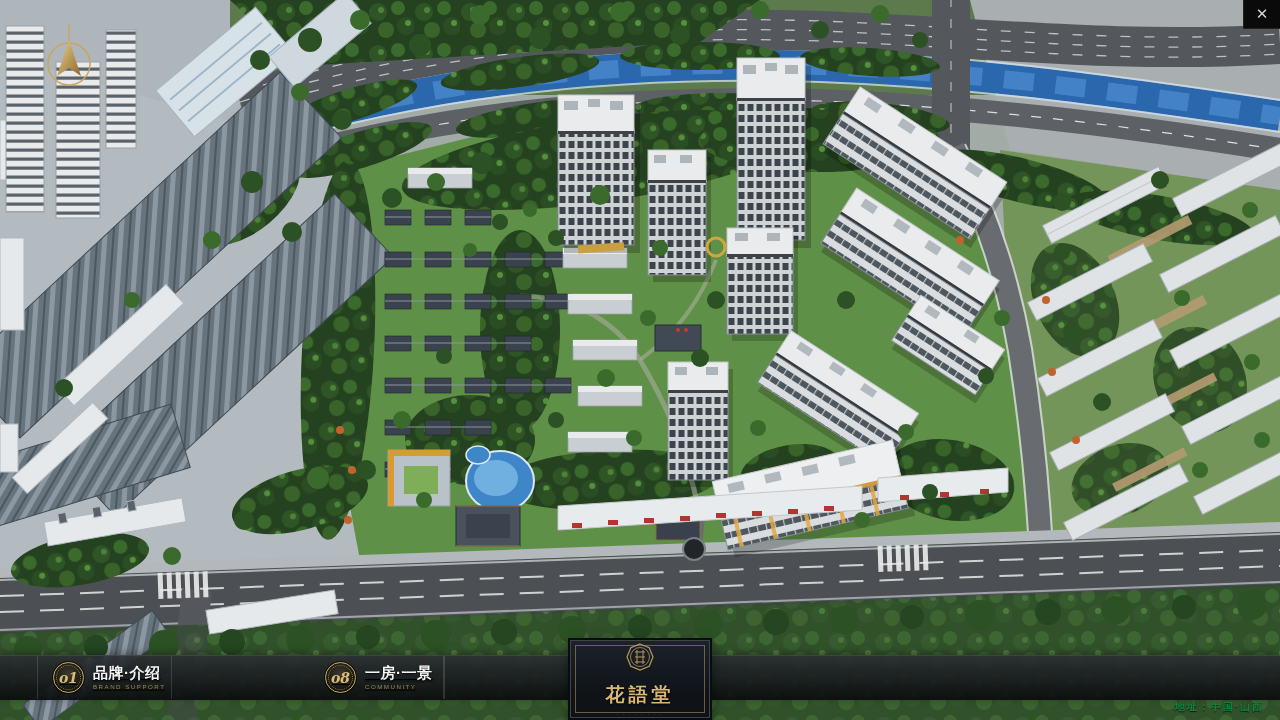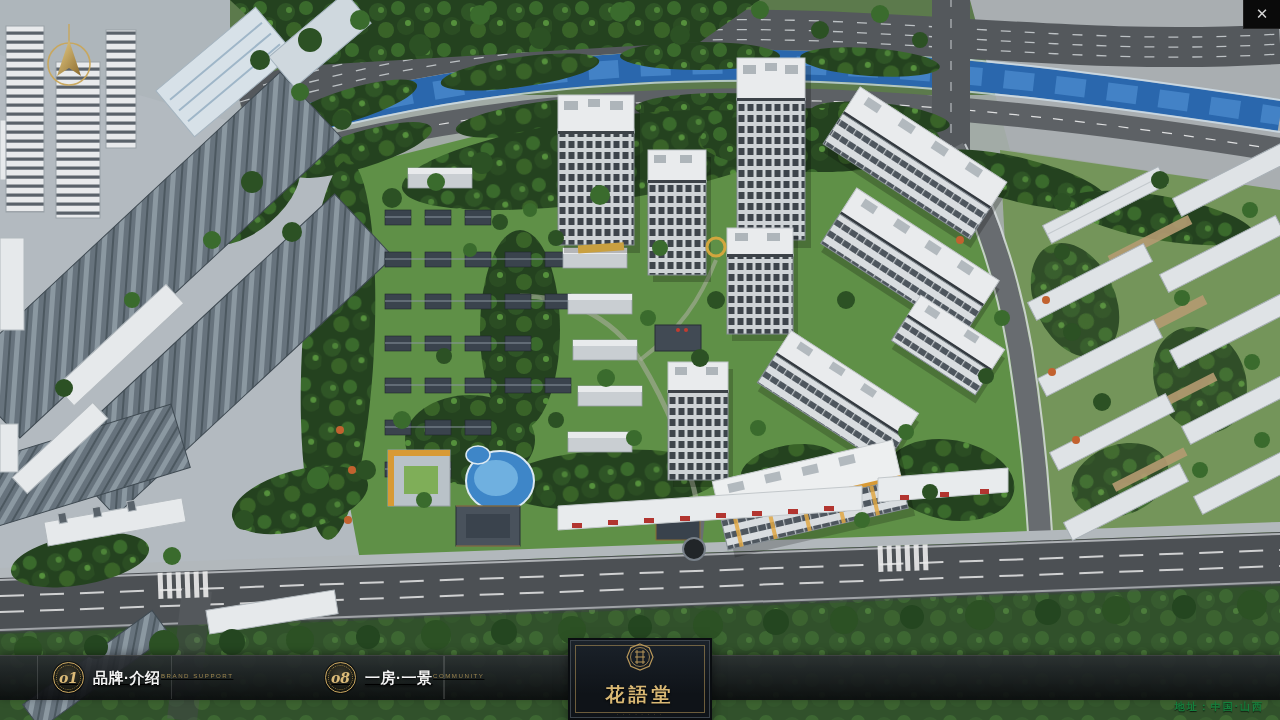--- a/index.html
+++ b/index.html
@@ -25,21 +25,21 @@
   .nav-item{width:134px;flex:none;display:flex;align-items:center;gap:9px;padding-left:15px;
     border-right:1px solid rgba(255,255,255,.13);box-sizing:border-box;cursor:pointer;text-decoration:underline;}
   .center-slot{width:138px;flex:none;}
   .badge{width:29px;height:29px;border-radius:50%;flex:none;position:relative;
     border:1px solid #c9a55e;display:flex;align-items:center;justify-content:center;
     background:radial-gradient(circle at 50% 38%,#3c3a2e,#131510 72%);
     box-shadow:0 0 0 1px rgba(0,0,0,.55);}
   .badge::before{content:"";position:absolute;inset:2px;border-radius:50%;border:1px dotted #977d3f;}
   .badge b{font-family:"DejaVu Serif",serif;font-style:italic;font-weight:bold;
     color:#dcbb78;font-size:14px;line-height:1;}
-  .labels{display:flex;flex-direction:row;line-height:1.05;min-width:0;}
+  .labels{display:flex;flex-direction:column;line-height:1.05;min-width:0;}
   .cn{color:#f4f4f4;font-size:15px;font-weight:bold;letter-spacing:.5px;white-space:nowrap;
     text-shadow:0 1px 2px rgba(0,0,0,.9);}
   .en{color:#9d8650;font-size:7px;letter-spacing:1.7px;margin-top:2px;white-space:nowrap;
     transform:scale(.88);transform-origin:left center;}
 
   
   .logo-panel{position:absolute;left:50%;transform:translateX(-50%);top:640px;width:138px;height:76px;
     z-index:25;background:linear-gradient(180deg,#1b222a,#0f1318 70%);
     border:1px solid #3c434b;box-shadow:0 0 0 2px #0a0d10,0 5px 12px rgba(0,0,0,.65);
     display:flex;flex-direction:column;align-items:center;justify-content:center;cursor:pointer;}

